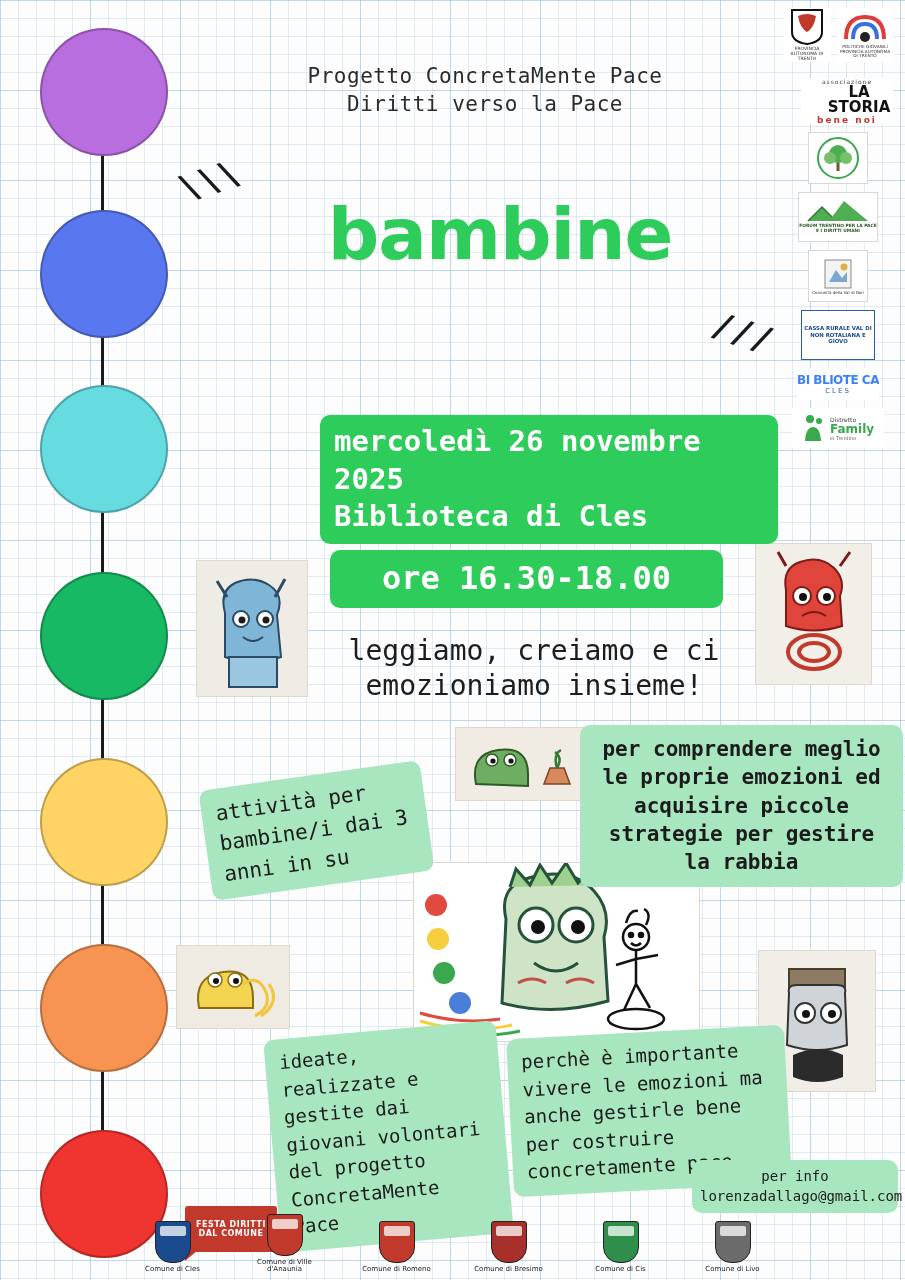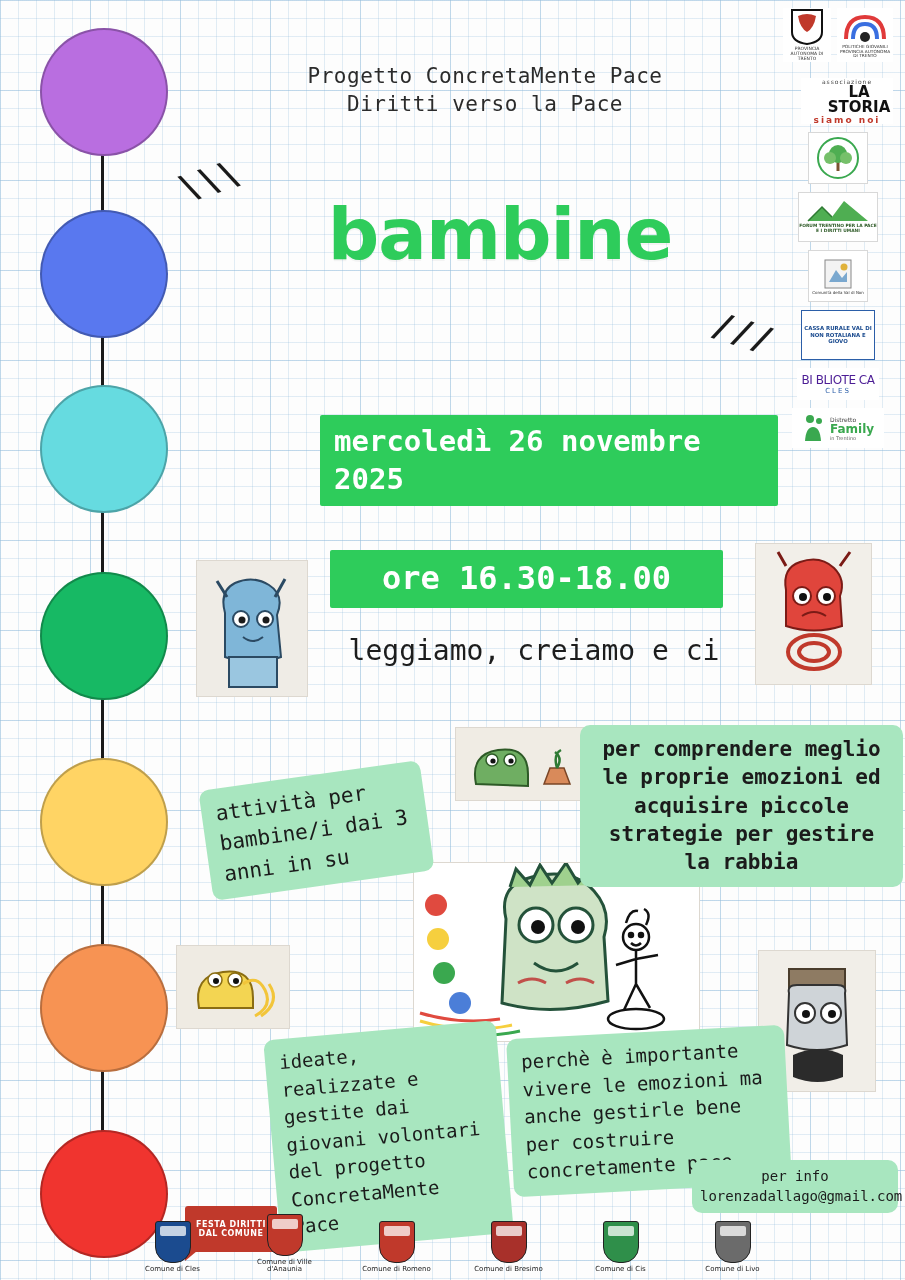--- a/index.html
+++ b/index.html
@@ -48,21 +48,21 @@
     position:absolute;left:210px;top:200px;width:580px;text-align:center;
     color:#2ecc5b;font-weight:bold;font-size:72px;line-height:.95;
     font-family:"DejaVu Sans", sans-serif;
     letter-spacing:-1px;
     text-shadow:0 2px 0 rgba(0,0,0,.04);
   }
   .spark{position:absolute;font-size:34px;color:#1a1a1a;font-weight:bold;}
 
   
   .hl{
-    position:absolute;background:#2ecc5b;color:#ffffff;border-radius:2px;
+    position:absolute;background:#2ecc5b;color:#ffffff;border-radius:10px;
     font-family:"DejaVu Sans Mono", monospace;font-weight:bold;
     padding:8px 14px;line-height:1.3;
   }
   .hl.date{left:320px;top:415px;width:430px;font-size:29px;text-align:left;}
   .hl.time{left:330px;top:550px;width:365px;font-size:32px;text-align:center;}
 
   .tagline{
     position:absolute;left:299px;top:633px;width:470px;text-align:center;
     font-size:28px;line-height:1.25;color:#1d1d1d;
     font-family:"DejaVu Sans Mono", monospace;
@@ -244,26 +244,28 @@
       <circle cx="72" cy="62" r="10" fill="#fff" stroke="#333" stroke-width="2"></circle>
       <circle cx="47" cy="63" r="4" fill="#111"></circle>
         <circle cx="73" cy="63" r="4" fill="#111"></circle>
       <path d="M34 104 q26 -12 50 0 l0 22 q-26 10 -50 0 z" fill="#2b2b2b"></path>
     </svg>
   </div>
 </div>
 
 <div class="hl date">
   <div>mercoledì 26 novembre 2025</div>
+  <div>Biblioteca di Cles</div>
 </div>
 
 <div class="hl time">ore 16.30-18.00</div>
 
 <div class="tagline">
   <div>leggiamo, creiamo e ci</div>
+  <div>emozioniamo insieme!</div>
 </div>
 
 <div class="note left-note">attività per bambine/i dai 3 anni in su</div>
 <div class="note right-note">per comprendere meglio le proprie emozioni ed acquisire piccole strategie per gestire la rabbia</div>
 <div class="note bottom-left">ideate, realizzate e gestite dai giovani volontari del progetto ConcretaMente Pace</div>
 <div class="note bottom-mid">perchè è importante vivere le emozioni ma anche gestirle bene per costruire concretamente pace</div>
 
 <div class="note info">
   <div>per info</div>
   <div>lorenzadallago@gmail.com</div>
@@ -285,21 +287,21 @@
         <path d="M11 28 q0 -15 12 -15 q12 0 12 15" fill="none" stroke="#3a6fe0" stroke-width="4"></path>
         <circle cx="23" cy="26" r="5" fill="#222"></circle>
       </svg>
       <div style="font-size:4.3px;text-align:center;line-height:1.1;">POLITICHE GIOVANILI PROVINCIA AUTONOMA DI TRENTO</div>
     </div>
   </div>
 
   <div class="logo" style="width:92px;height:46px;border:none;flex-direction:column;margin-right:0;">
     <div style="font-size:6px;letter-spacing:1px;color:#444;">associazione</div>
     <div style="font-size:15px;font-weight:bold;color:#111;line-height:1;margin-left:24px;">LA STORIA</div>
-    <div style="font-size:9px;font-weight:bold;color:#c0392b;letter-spacing:2px;">siamo noi</div>
+    <div style="font-size:9px;font-weight:bold;color:#c0392b;letter-spacing:2px;">bene noi</div>
   </div>
 
   <div class="logo" style="width:58px;height:50px;">
     <svg width="46" height="42" viewBox="0 0 46 42">
       <circle cx="23" cy="21" r="20" fill="none" stroke="#3aa84f" stroke-width="2"></circle>
       <path d="M23 34 l0 -10" stroke="#7a5230" stroke-width="3"></path>
       <circle cx="23" cy="17" r="9" fill="#4fae52"></circle>
       <circle cx="15" cy="21" r="6" fill="#76c06a"></circle>
       <circle cx="31" cy="21" r="6" fill="#76c06a"></circle>
     </svg>
@@ -320,21 +322,21 @@
       <circle cx="21" cy="9" r="3.5" fill="#e0b23a"></circle>
     </svg>
     <div style="font-size:4px;text-align:center;">Comunità della Val di Non</div>
   </div>
 
   <div class="logo" style="width:72px;height:48px;flex-direction:column;border:1px solid #2b5ea8;">
     <div style="font-size:5.4px;text-align:center;line-height:1.25;color:#1b4b8f;font-weight:bold;">CASSA RURALE VAL DI NON ROTALIANA E GIOVO</div>
   </div>
 
   <div class="logo" style="width:82px;height:32px;border:none;flex-direction:column;">
-    <div style="font-size:12px;font-weight:normal;color:#4c1d95;letter-spacing:-0.5px;text-align:right;">BI BLIOTE CA</div>
+    <div style="font-size:12px;font-weight:bold;color:#3b82f6;letter-spacing:-0.5px;text-align:right;">BI BLIOTE CA</div>
     <div style="font-size:7px;color:#2b5ea8;letter-spacing:2px;">CLES</div>
   </div>
 
   <div class="logo" style="width:92px;height:40px;border:none;">
     <svg width="24" height="30" viewBox="0 0 24 30">
       <circle cx="8" cy="6" r="4" fill="#3aa84f"></circle>
         <circle cx="17" cy="8" r="3" fill="#3aa84f"></circle>
       <path d="M3 28 q1 -14 8 -14 q7 0 8 14 z" fill="#3aa84f"></path>
     </svg>
     <div style="margin-left:4px;text-align:left;">

